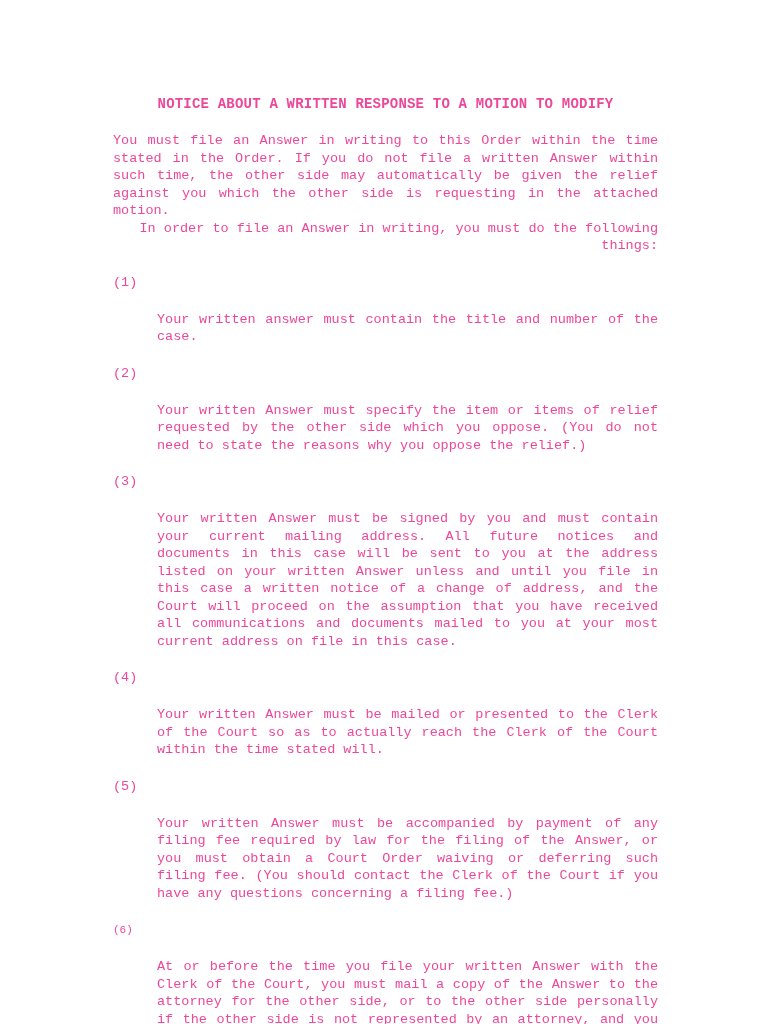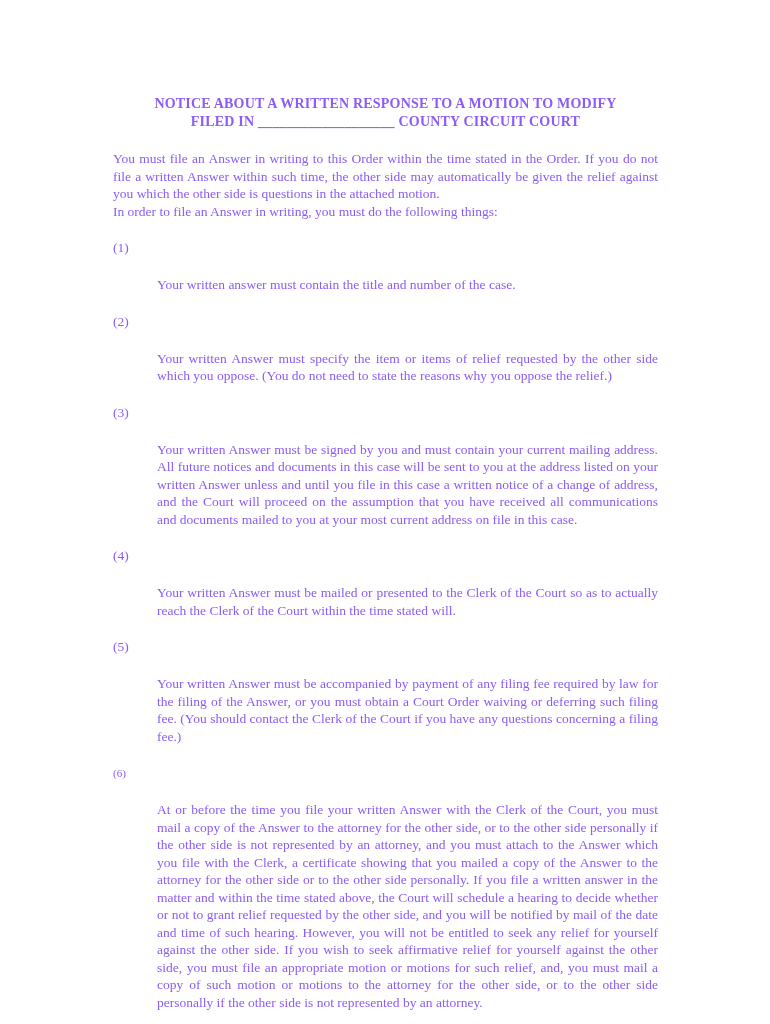--- a/index.html
+++ b/index.html
@@ -1,43 +1,43 @@
 <!DOCTYPE html>
 <html><head>
 <meta charset="utf-8">
 <style>
   html, body { margin: 0; padding: 0; background: #ffffff; }
   .page {
     position: relative;
     width: 770px;
     height: 1024px;
     background: #ffffff;
-    font-family: Liberation Serif, serif;
-    color: #8b5cf6;
+    font-family: Liberation Mono, monospace;
+    color: #ec4899;
     overflow: hidden;
   }
   .content {
     position: absolute;
     left: 113px;
     top: 95px;
     width: 545px;
     font-size: 13.5px;
     line-height: 17.5px;
   }
   .doc-title {
     text-align: center;
     font-weight: 700;
     font-size: 14px;
     line-height: 18px;
     letter-spacing: 0.2px;
   }
   .title-line { white-space: nowrap; }
   .intro { margin-top: 19px; }
   .intro-p1 { text-align: justify; }
-  .intro-p2 { text-align: left; }
+  .intro-p2 { text-align: right; }
   .item {
     display: flex;
     margin-top: 19px;
     align-items: flex-start;
   }
   .item-number {
     flex: 0 0 44px;
     width: 44px;
     text-align: left;
   }
@@ -54,25 +54,24 @@
   .closing { margin-top: 26px; text-align: center; }
 </style>
 </head>
 <body>
 
 <div class="page">
   <div class="content">
 
     <div class="doc-title">
       <div class="title-line">NOTICE ABOUT A WRITTEN RESPONSE TO A MOTION TO MODIFY</div>
-      <div class="title-line">FILED IN ___________________ COUNTY CIRCUIT COURT</div>
     </div>
 
     <div class="intro">
-      <div class="intro-p1">You must file an Answer in writing to this Order within the time stated in the Order. If you do not file a written Answer within such time, the other side may automatically be given the relief against you which the other side is questions in the attached motion.</div>
+      <div class="intro-p1">You must file an Answer in writing to this Order within the time stated in the Order. If you do not file a written Answer within such time, the other side may automatically be given the relief against you which the other side is requesting in the attached motion.</div>
       <div class="intro-p2">In order to file an Answer in writing, you must do the following things:</div>
     </div>
 
     <div class="item">
       <div class="item-number">(1)</div>
       <div class="item-body">Your written answer must contain the title and number of the case.</div>
     </div>
 
     <div class="item">
       <div class="item-number">(2)</div>

